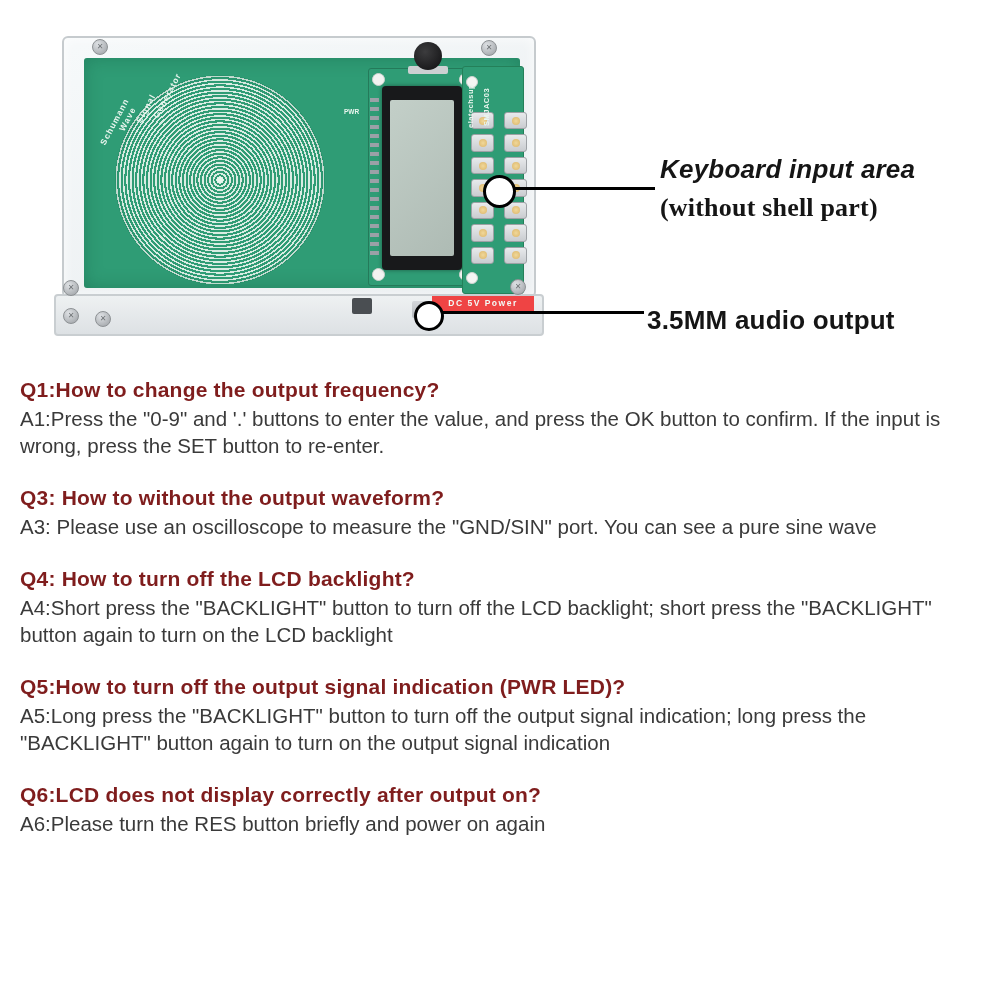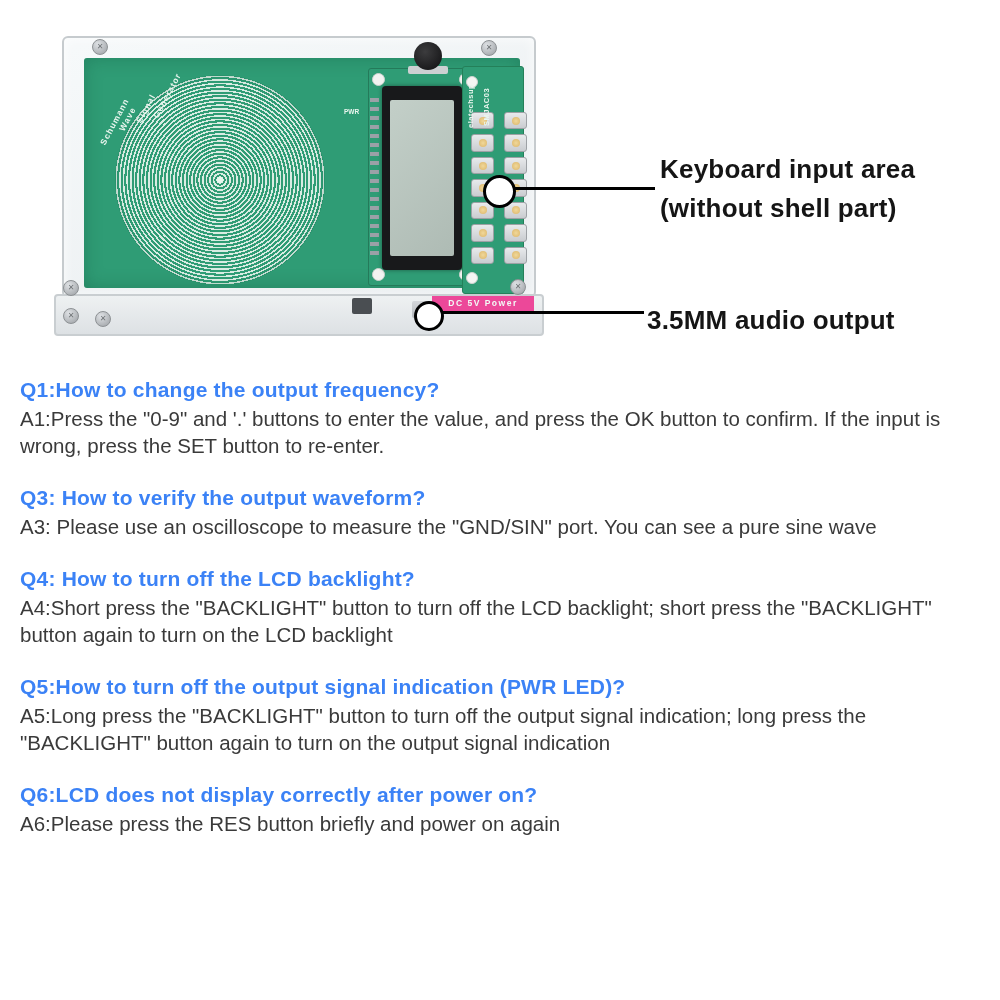--- a/index.html
+++ b/index.html
@@ -43,39 +43,39 @@
   .silk-pwr{position:absolute;left:344px;top:108px;color:#eaf6ef;font-size:6.5px;font-weight:bold;}
 
   .knob{position:absolute;left:414px;top:42px;width:28px;height:28px;border-radius:50%;
         background:radial-gradient(circle at 40% 35%,#3c3c3e,#0e0e10);}
   .knob-base{position:absolute;left:408px;top:66px;width:40px;height:8px;background:#ccd0d2;border-radius:2px;}
   .screw{position:absolute;width:14px;height:14px;border-radius:50%;border:1px solid #8d9194;
          background:radial-gradient(circle at 35% 30%,#dfe2e5,#9b9fa3);color:#6e7275;font-size:8px;line-height:14px;text-align:center;}
   .sc1{left:92px;top:39px;} .sc2{left:481px;top:40px;} .sc3{left:63px;top:280px;} .sc4{left:510px;top:279px;}
   .sc5{left:63px;top:308px;} .sc6{left:95px;top:311px;}
 
-  .dc-strip{position:absolute;left:432px;top:296px;width:102px;height:15px;background:#ec4899;color:#f2faf6;
+  .dc-strip{position:absolute;left:432px;top:296px;width:102px;height:15px;background:#ef4444;color:#f2faf6;
             font-size:8.5px;font-weight:bold;letter-spacing:1.5px;line-height:15px;text-align:center;}
   .dc-hole{position:absolute;left:352px;top:298px;width:20px;height:16px;background:#4a4e52;border-radius:2px;}
   .jack{position:absolute;left:412px;top:301px;width:30px;height:17px;background:linear-gradient(180deg,#d4d7da,#b4b8bc);border-radius:2px;}
 
   .callout-circle{position:absolute;border:3.5px solid #000;background:#fff;border-radius:50%;}
   .cc1{left:483px;top:175px;width:27px;height:27px;}
   .cc2{left:414px;top:301px;width:24px;height:24px;}
   .callout-line{position:absolute;height:3px;background:#000;}
   .cl1{left:511px;top:187px;width:144px;}
   .cl2{left:439px;top:311px;width:205px;}
 
   .note{position:absolute;color:#151515;font-weight:600;font-size:26px;letter-spacing:.2px;white-space:nowrap;}
-  .note-kb1{left:660px;top:154px;} .note-kb2{left:660px;top:193px;} .note-audio{left:647px;top:297px;margin-top:8px;}
+  .note-kb1{left:660px;top:154px;font-style:italic;} .note-kb2{left:660px;top:193px;font-family:Liberation Serif, serif;} .note-audio{left:647px;top:297px;margin-top:8px;}
 
   
   .faq{position:absolute;left:20px;top:378px;width:964px;}
   .faq-item{margin:0 0 27px 0;}
-  .faq-item h3{margin:0 0 3px 0;font-size:21px;font-weight:bold;color:#3b82f6;letter-spacing:.2px;}
+  .faq-item h3{margin:0 0 3px 0;font-size:21px;font-weight:bold;color:#7f1d1d;letter-spacing:.2px;}
   .faq-item p{margin:0;font-size:20.5px;line-height:27px;color:#3a3a3a;}
 </style>
 </head>
 <body>
 
 <div class="photo">
   <div class="case-top"></div>
   <div class="case-side"></div>
   <div class="pcb"></div>
   <div class="coil"></div>
@@ -142,28 +142,28 @@
   <div class="note note-kb2">(without shell part)</div>
   <div class="note note-audio">3.5MM audio output</div>
 </div>
 
 <div class="faq">
   <div class="faq-item">
     <h3>Q1:How to change the output frequency?</h3>
     <p>A1:Press the "0-9" and '.' buttons to enter the value, and press the OK button to confirm. If the input is wrong, press the SET button to re-enter.</p>
   </div>
   <div class="faq-item">
-    <h3>Q3: How to verify the output waveform?</h3>
+    <h3>Q3: How to without the output waveform?</h3>
     <p>A3: Please use an oscilloscope to measure the "GND/SIN" port. You can see a pure sine wave</p>
   </div>
   <div class="faq-item">
     <h3>Q4: How to turn off the LCD backlight?</h3>
     <p>A4:Short press the "BACKLIGHT" button to turn off the LCD backlight; short press the "BACKLIGHT" button again to turn on the LCD backlight</p>
   </div>
   <div class="faq-item">
     <h3>Q5:How to turn off the output signal indication (PWR LED)?</h3>
     <p>A5:Long press the "BACKLIGHT" button to turn off the output signal indication; long press the "BACKLIGHT" button again to turn on the output signal indication</p>
   </div>
   <div class="faq-item">
-    <h3>Q6:LCD does not display correctly after power on?</h3>
-    <p>A6:Please press the RES button briefly and power on again</p>
+    <h3>Q6:LCD does not display correctly after output on?</h3>
+    <p>A6:Please turn the RES button briefly and power on again</p>
   </div>
 </div>
 
 </body></html>

